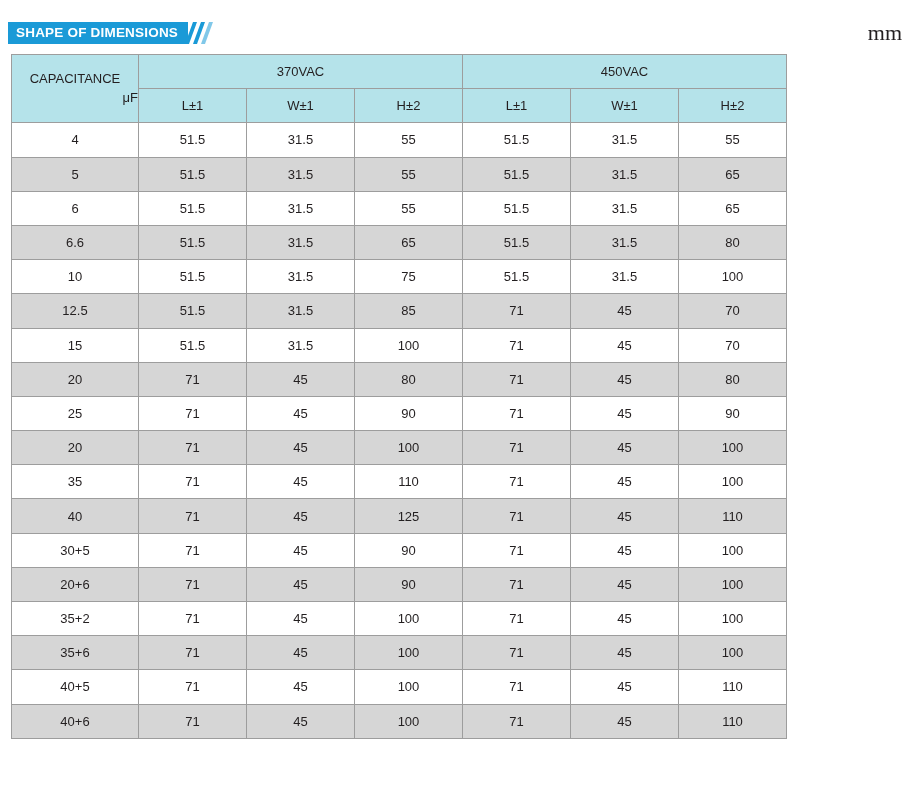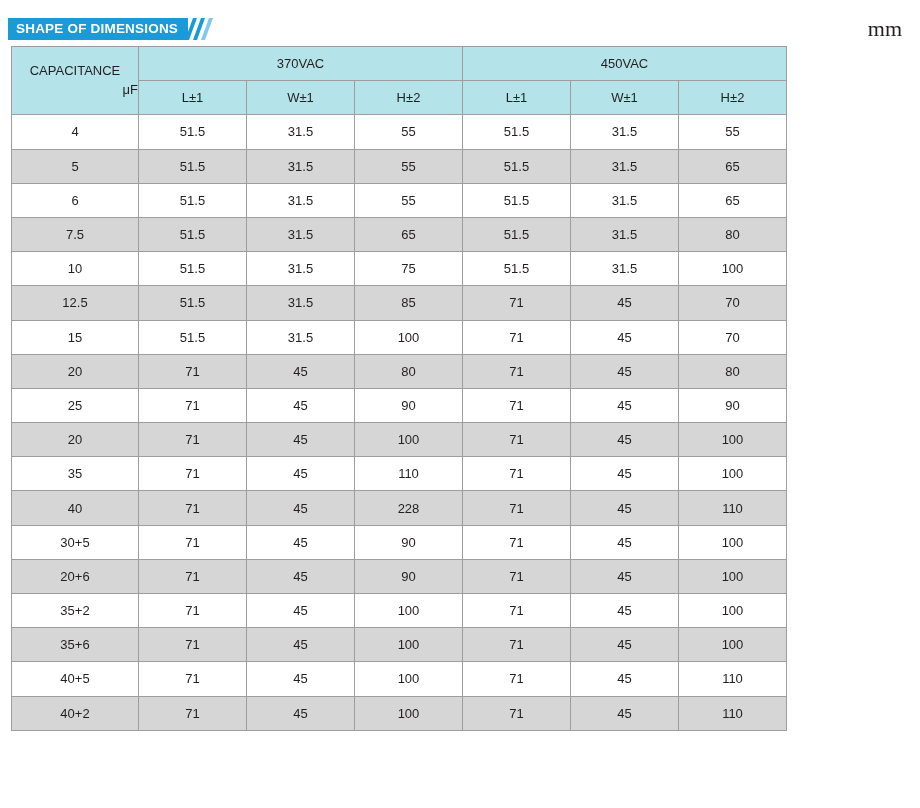--- a/index.html
+++ b/index.html
@@ -18,21 +18,21 @@
     position: relative;
     width: 920px;
     height: 808px;
     box-sizing: border-box;
     padding: 0 8px;
   }
 
   
   .header-row {
     position: relative;
-    height: 46px;
+    height: 54px;
     display: flex;
     align-items: center;
     justify-content: space-between;
     padding-top: 12px;
     box-sizing: border-box;
   }
   .title-banner {
     display: inline-flex;
     align-items: stretch;
     height: 22px;
@@ -178,21 +178,21 @@
       <tr class="odd">
         <td class="cap-cell">6</td>
         <td>51.5</td>
         <td>31.5</td>
         <td>55</td>
         <td>51.5</td>
         <td>31.5</td>
         <td>65</td>
       </tr>
       <tr class="even">
-        <td class="cap-cell">7.5</td>
+        <td class="cap-cell">6.6</td>
         <td>51.5</td>
         <td>31.5</td>
         <td>65</td>
         <td>51.5</td>
         <td>31.5</td>
         <td>80</td>
       </tr>
       <tr class="odd">
         <td class="cap-cell">10</td>
         <td>51.5</td>
@@ -253,21 +253,21 @@
         <td>45</td>
         <td>110</td>
         <td>71</td>
         <td>45</td>
         <td>100</td>
       </tr>
       <tr class="even">
         <td class="cap-cell">40</td>
         <td>71</td>
         <td>45</td>
-        <td>228</td>
+        <td>125</td>
         <td>71</td>
         <td>45</td>
         <td>110</td>
       </tr>
       <tr class="odd">
         <td class="cap-cell">30+5</td>
         <td>71</td>
         <td>45</td>
         <td>90</td>
         <td>71</td>
@@ -304,21 +304,21 @@
       <tr class="odd">
         <td class="cap-cell">40+5</td>
         <td>71</td>
         <td>45</td>
         <td>100</td>
         <td>71</td>
         <td>45</td>
         <td>110</td>
       </tr>
       <tr class="even">
-        <td class="cap-cell">40+2</td>
+        <td class="cap-cell">40+6</td>
         <td>71</td>
         <td>45</td>
         <td>100</td>
         <td>71</td>
         <td>45</td>
         <td>110</td>
       </tr>
     </tbody>
   </table>
 

